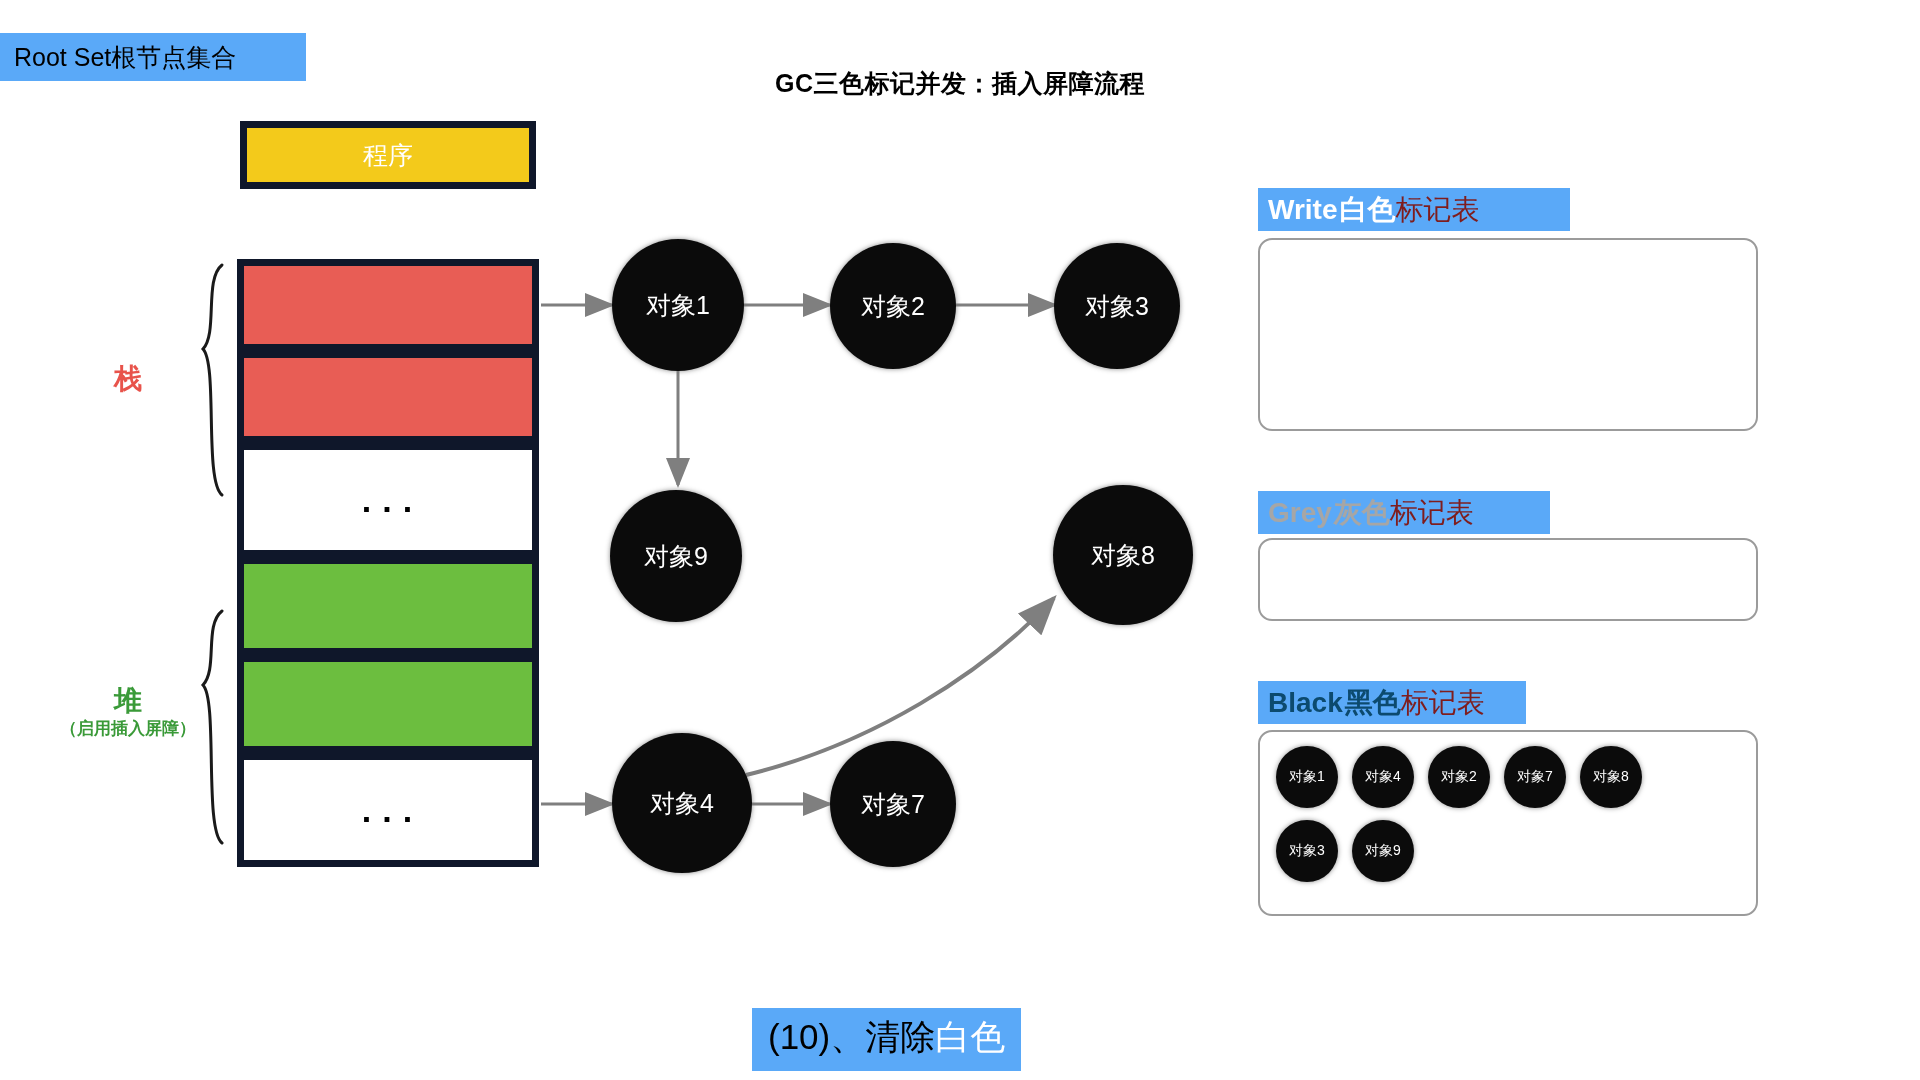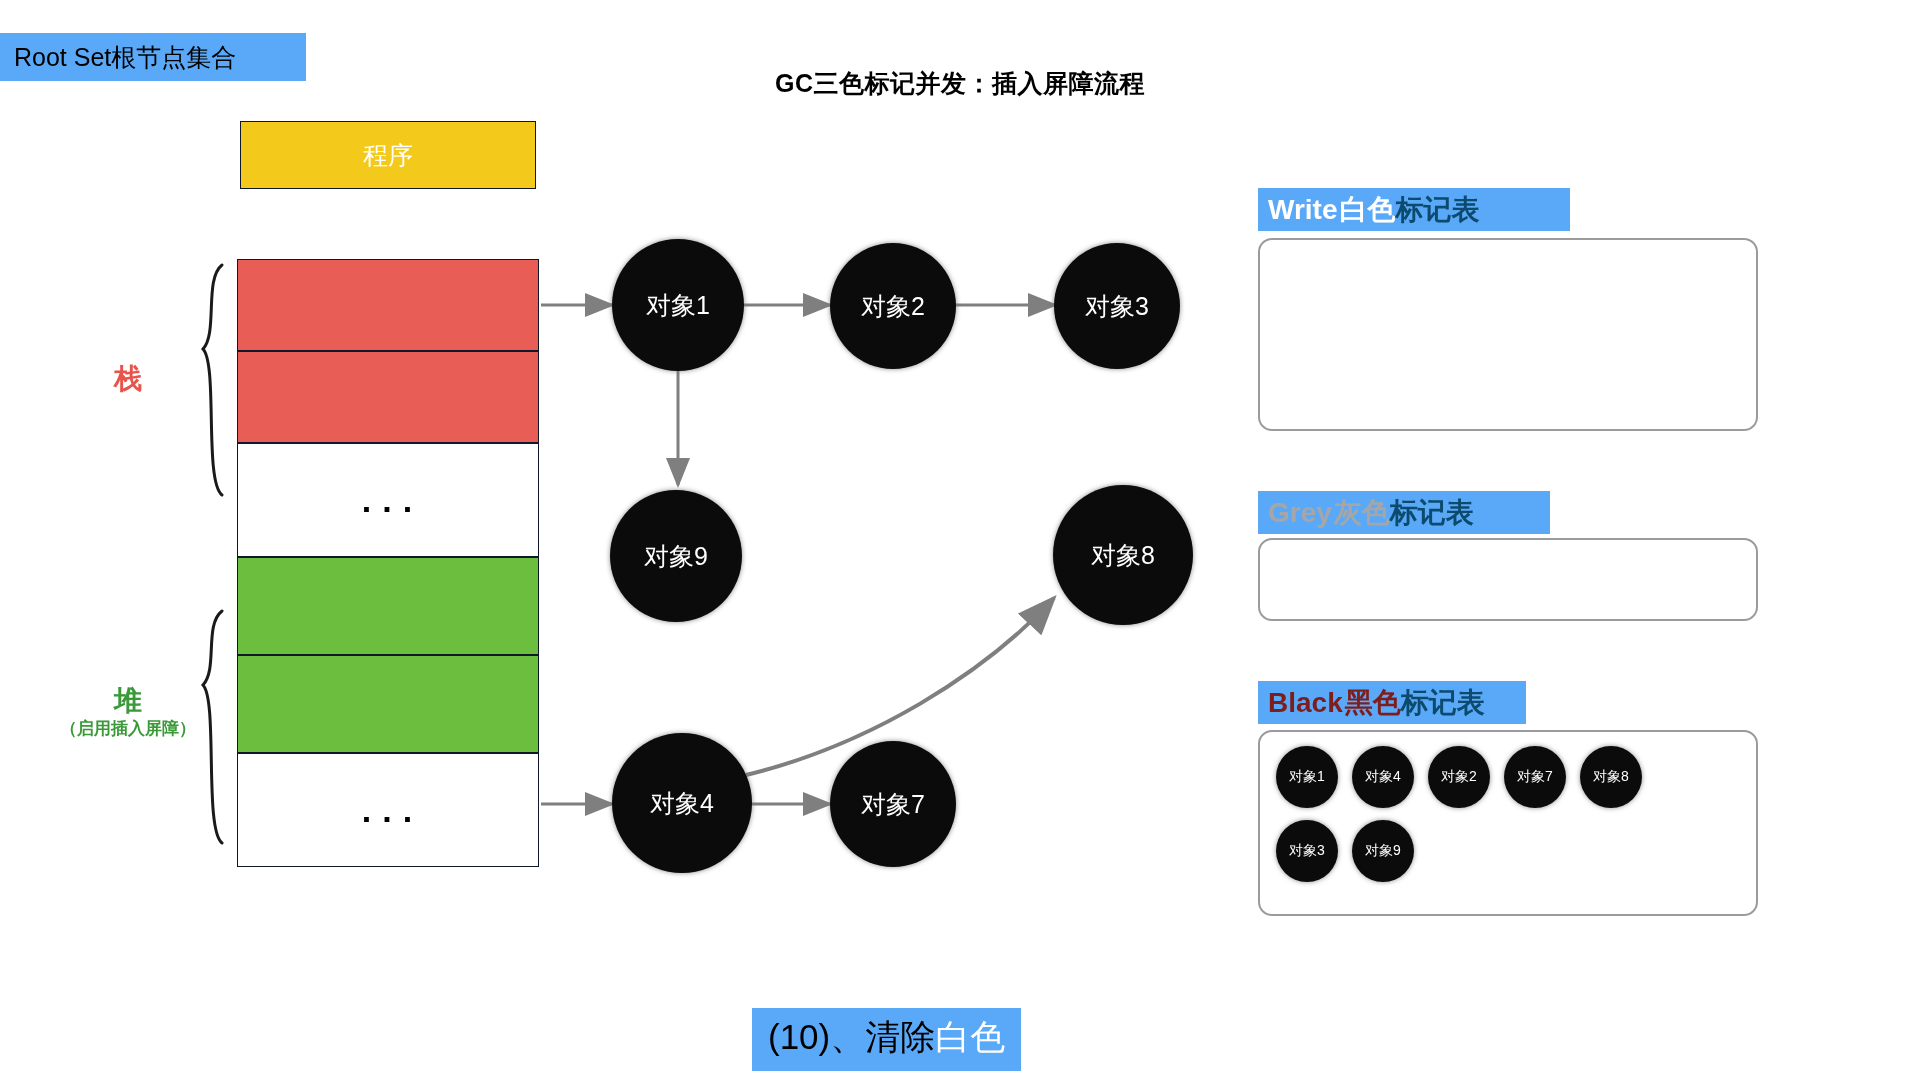--- a/index.html
+++ b/index.html
@@ -17,21 +17,21 @@
     text-align: center;
     font-size: 25px; font-weight: bold; color: #000;
     letter-spacing: .5px;
     margin-top: 8px;
   }
 
   
   .mem-box {
     position: absolute;
     box-sizing: border-box;
-    border: 1px solid #0f172a;
+    border: 7px solid #0f172a;
   }
   .mem-program {
     left: 240px; top: 88px; width: 296px; height: 68px;
     background: #f3ca1b;
     color: #ffffff;
     font-size: 25px;
     display: flex; align-items: center; justify-content: center;
   }
   .mem-rootset {
     left: 235px; top: 172px; width: 306px; height: 48px;
@@ -80,24 +80,24 @@
     background: #5aa9f8;
     height: 43px;
     display: flex; align-items: center;
     padding: 0 10px;
     box-sizing: border-box;
     font-size: 28px;
     white-space: nowrap;
   }
   .tbl-header .en  { font-weight: bold; }
   .tbl-header .cn1 { font-weight: bold; margin-left: 2px; }
-  .tbl-header .cn2 { color: #0c4a6e; font-weight: bold; }
+  .tbl-header .cn2 { color: #7f1d1d; font-weight: normal; }
   .w-white { color: #ffffff; }
   .w-grey  { color: #a6a6a6; }
-  .w-black { color: #7f1d1d; }
+  .w-black { color: #0c4a6e; }
 
   .tbl-body {
     position: absolute;
     box-sizing: border-box;
     border: 2px solid #9b9b9b;
     border-radius: 14px;
     background: #fff;
     padding: 14px 16px;
   }
   .chip-row { display: flex; gap: 14px; margin-bottom: 12px; }

